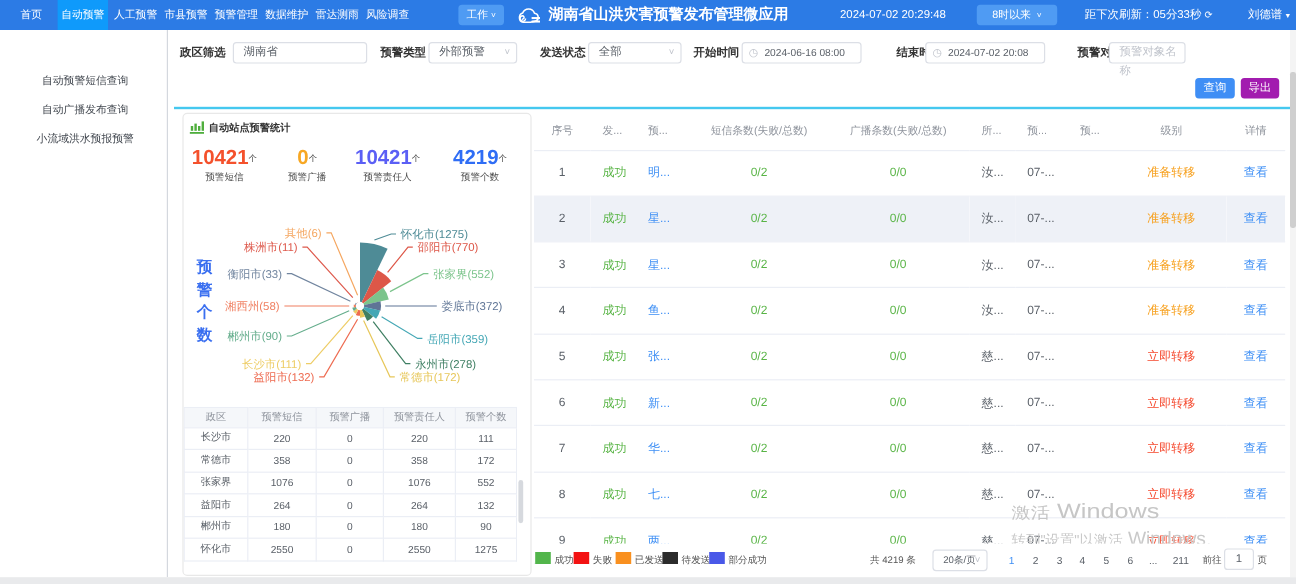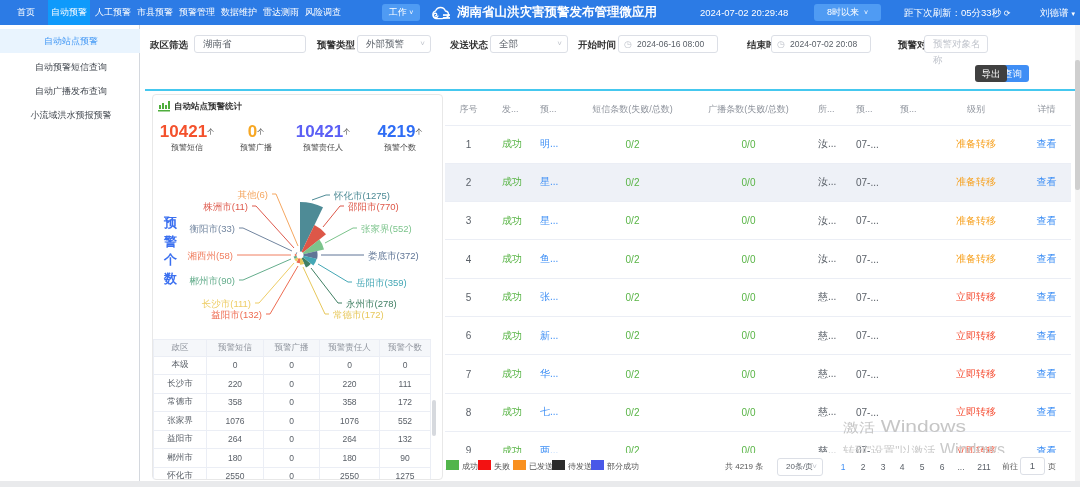--- a/index.html
+++ b/index.html
@@ -65,21 +65,20 @@
       <rect x="12" y="11.1" width="7" height="1.7" fill="#fff"></rect>
   </svg>
   <div class="nitem" style="left:457px;font-size:12.5px;font-weight:bold;">湖南省山洪灾害预警发布管理微应用</div>
   <div class="nitem" style="left:700px;font-size:9.5px;">2024-07-02 20:29:48</div>
   <div class="navbtn" style="left:814px;top:4px;width:67px;height:17px;line-height:17px;">8时以来&nbsp;&nbsp;<span style="font-size:7px;">˅</span></div>
   <div class="nitem" style="left:904px;font-size:9.5px;">距下次刷新：05分33秒 <span style="font-size:8px;">⟳</span></div>
   <div class="nitem" style="left:1040px;font-size:9.5px;">刘德谱<span style="font-size:6px;"> ▼</span></div>
 </div>
 
 <div id="side">
-  <div class="sitem on" style="top:4px;">自动站点预警</div>
   <div class="sitem" style="top:30px;">自动预警短信查询</div>
   <div class="sitem" style="top:54px;">自动广播发布查询</div>
   <div class="sitem" style="top:78px;">小流域洪水预报预警</div>
 </div>
 
 <div id="main"></div>
 <div id="cyan"></div>
 
 <div class="flabel" style="left:150px;">政区筛选</div>
 <div class="fbox" style="left:194px;width:112px;padding-left:8px;">湖南省</div>
@@ -87,21 +86,21 @@
 <div class="fbox" style="left:357px;width:74px;padding-left:8px;">外部预警<span class="arr">˅</span></div>
 <div class="flabel" style="left:450px;">发送状态</div>
 <div class="fbox" style="left:490px;width:78px;padding-left:8px;">全部<span class="arr">˅</span></div>
 <div class="flabel" style="left:578px;">开始时间</div>
 <div class="fbox" style="left:618px;width:100px;padding-left:18px;color:#5a6068;font-size:8.5px;"><span class="ph" style="position:absolute;left:5px;top:0;font-size:9px;">◷</span>2024-06-16 08:00</div>
 <div class="flabel" style="left:727px;padding-left:20px;">结束时间</div>
 <div class="fbox" style="left:771px;width:100px;padding-left:18px;font-size:8.5px;"><span class="ph" style="position:absolute;left:5px;top:0;font-size:9px;">◷</span>2024-07-02 20:08</div>
 <div class="flabel" style="left:898px;">预警对象</div>
 <div class="fbox ph" style="left:924px;width:64px;padding-left:8px;">预警对象名称</div>
 <div class="btn" style="left:996px;width:33px;background:#3f8ef5;">查询</div>
-<div class="btn" style="left:975px;width:32px;background:#404040;">导出</div>
+<div class="btn" style="left:1034px;width:32px;background:#a21caf;">导出</div>
 
 <div id="card"></div>
 <svg class="abs" style="left:158px;top:101px;" width="12" height="11" viewBox="0 0 12 11">
   <rect x="0" y="9" width="12" height="1.5" fill="#4fae3d"></rect>
   <rect x="1" y="4" width="2" height="4" fill="#4fae3d"></rect>
     <rect x="4" y="2" width="2" height="6" fill="#4fae3d"></rect>
   <rect x="7" y="4" width="2" height="4" fill="#4fae3d"></rect>
     <rect x="10" y="0" width="2" height="8" fill="#4fae3d"></rect>
 </svg>
 <div class="abs" style="left:174px;top:101px;font-size:8.5px;font-weight:bold;color:#333;">自动站点预警统计</div>
@@ -179,27 +178,20 @@
       </colgroup>
   <tbody>
         <tr>
           <th>政区</th>
           <th>预警短信</th>
           <th>预警广播</th>
           <th>预警责任人</th>
           <th>预警个数</th>
         </tr>
   <tr>
-          <td>本级</td>
-          <td>0</td>
-          <td>0</td>
-          <td>0</td>
-          <td>0</td>
-        </tr>
-  <tr>
           <td>长沙市</td>
           <td>220</td>
           <td>0</td>
           <td>220</td>
           <td>111</td>
         </tr>
   <tr>
           <td>常德市</td>
           <td>358</td>
           <td>0</td>

